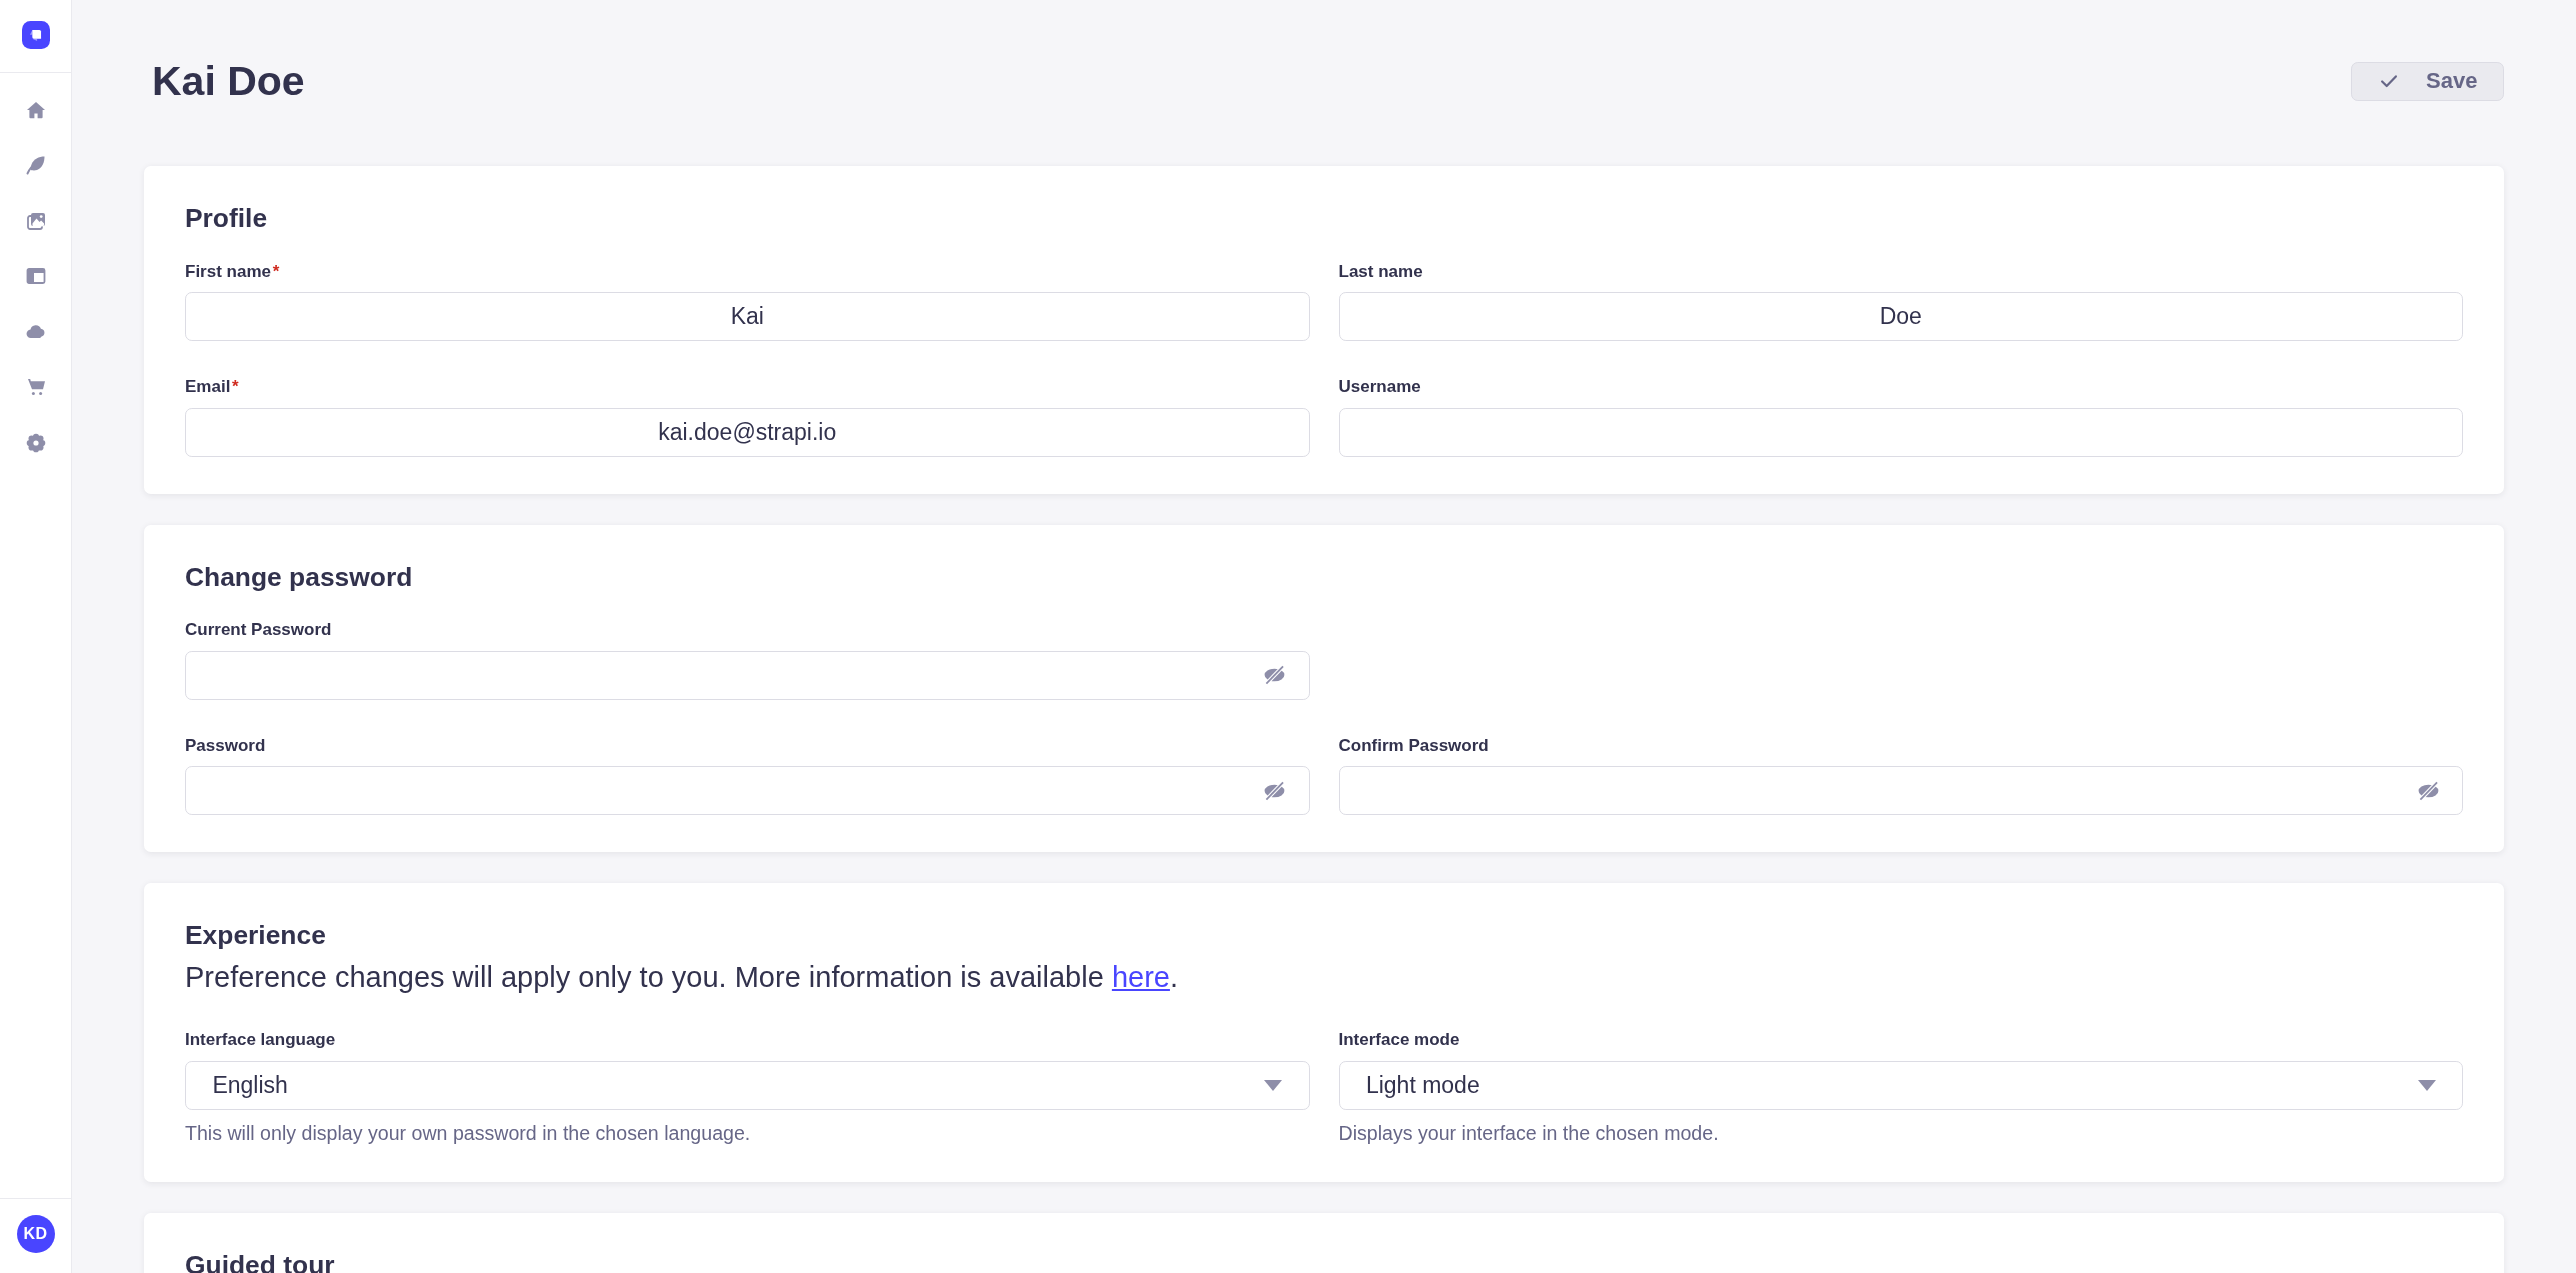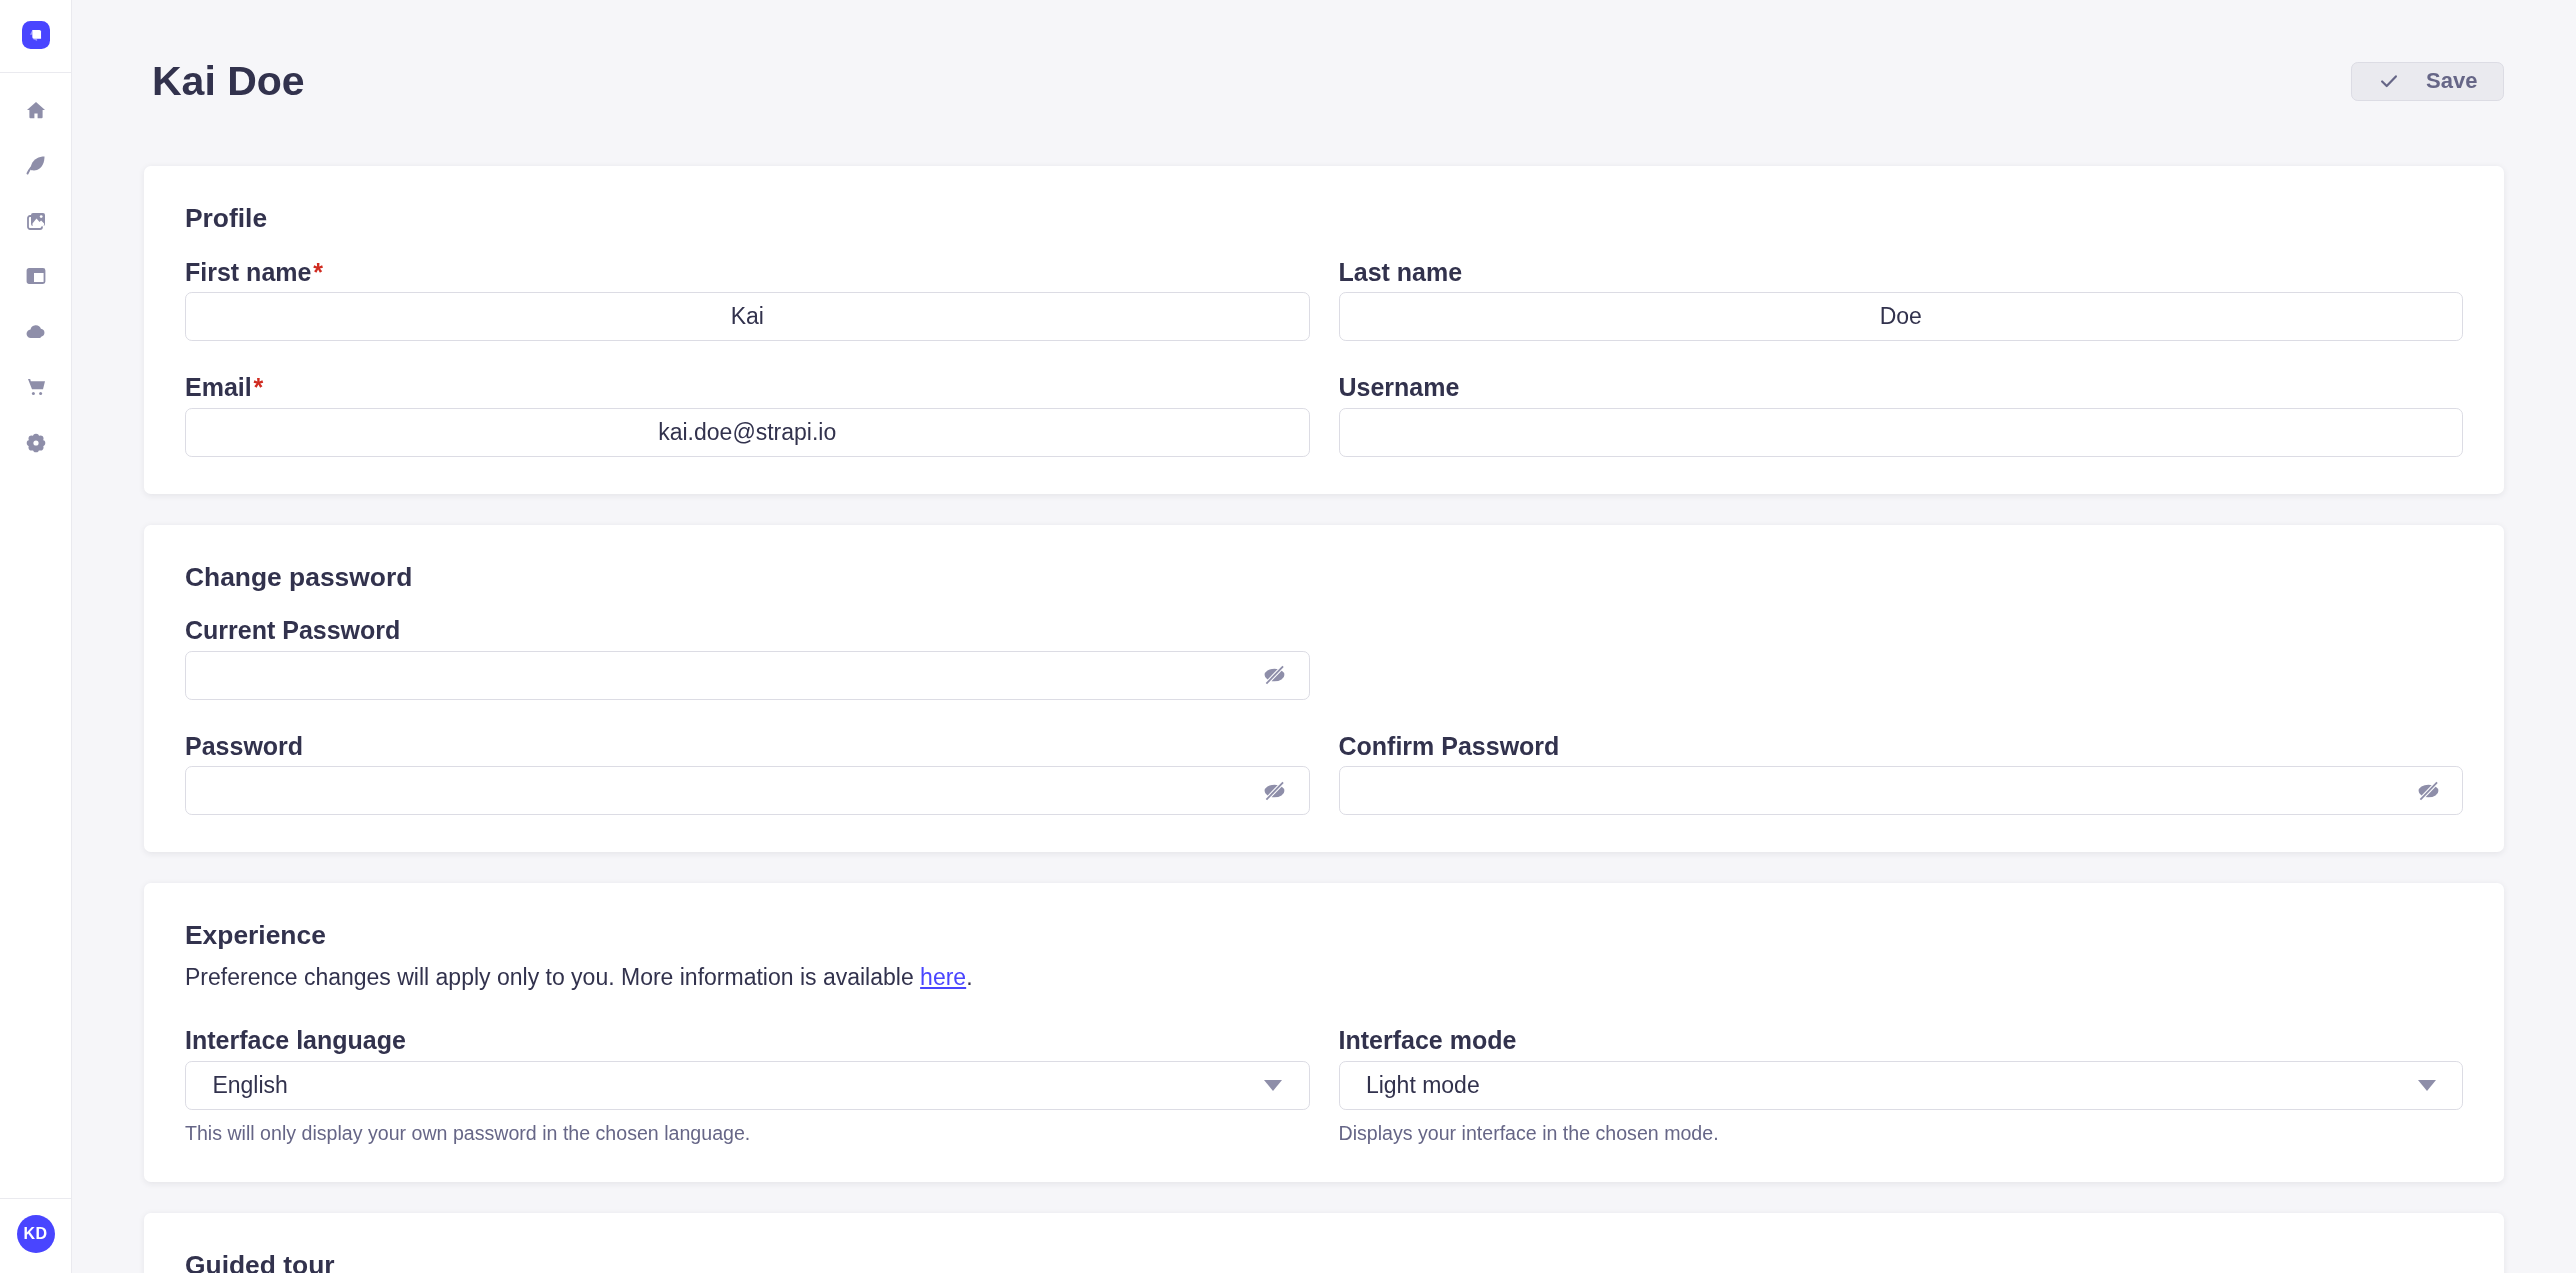--- a/index.html
+++ b/index.html
@@ -48,40 +48,40 @@
 
   .card {
     background:#ffffff; border-radius:6.8px; margin-bottom:31px;
     box-shadow:0 1.7px 6.8px rgba(33,33,52,0.08);
     padding:36px 41px 37px;
   }
   .card-title { font-size:26.4px; line-height:32px; font-weight:600; color:#32324d; margin:0 0 25.6px; }
 
   .grid { display:grid; grid-template-columns:1fr 1fr; column-gap:29px; row-gap:34px; }
   .field { min-width:0; }
-  .field-label { display:block; font-size:25px; line-height:24px; font-weight:600; color:#32324d; margin-bottom:8.5px; }
+  .field-label { display:block; font-size:17px; line-height:24px; font-weight:600; color:#32324d; margin-bottom:8.5px; }
   .req { color:#d02b20; padding-left:1.7px; }
   .text-input, .select {
     width:100%; height:49px; border:0.9px solid #dcdce4; border-radius:6.8px;
     background:#fff; font-size:23px; color:#32324d; padding:0 26.4px;
     font-family:inherit; outline:none;text-align:center;
   }
   .input-wrap { position:relative; }
   .input-wrap .text-input { padding-right:77px; }
   .eye-btn {
     position:absolute; right:20.4px; top:50%; transform:translateY(-50%);
     width:29px; height:29px; border:none; background:transparent; padding:0;
     display:flex; align-items:center; justify-content:center; cursor:pointer;
   }
 
   .select { display:flex; align-items:center; justify-content:space-between; cursor:pointer; }
   .caret { width:0; height:0; border-left:9.4px solid transparent; border-right:9.4px solid transparent; border-top:11px solid #8e8ea9; margin-left:17px; }
   .hint { font-size:19.6px; line-height:24px; color:#666687; margin:11px 0 0; }
 
-  .card-subtitle { font-size:23px; line-height:29px; color:#32324d; margin:0 0 36px; }
+  .card-subtitle { font-size:29px; line-height:29px; color:#32324d; margin:0 0 36px; }
   .card-subtitle a { color:#4945ff; text-decoration:underline; }
   .exp-title { margin-bottom:12px; }
 
   .gt-title { margin-bottom:10.2px; }
 </style>
 </head>
 <body>
 
 <nav class="sidebar">
   <button class="logo-btn">

